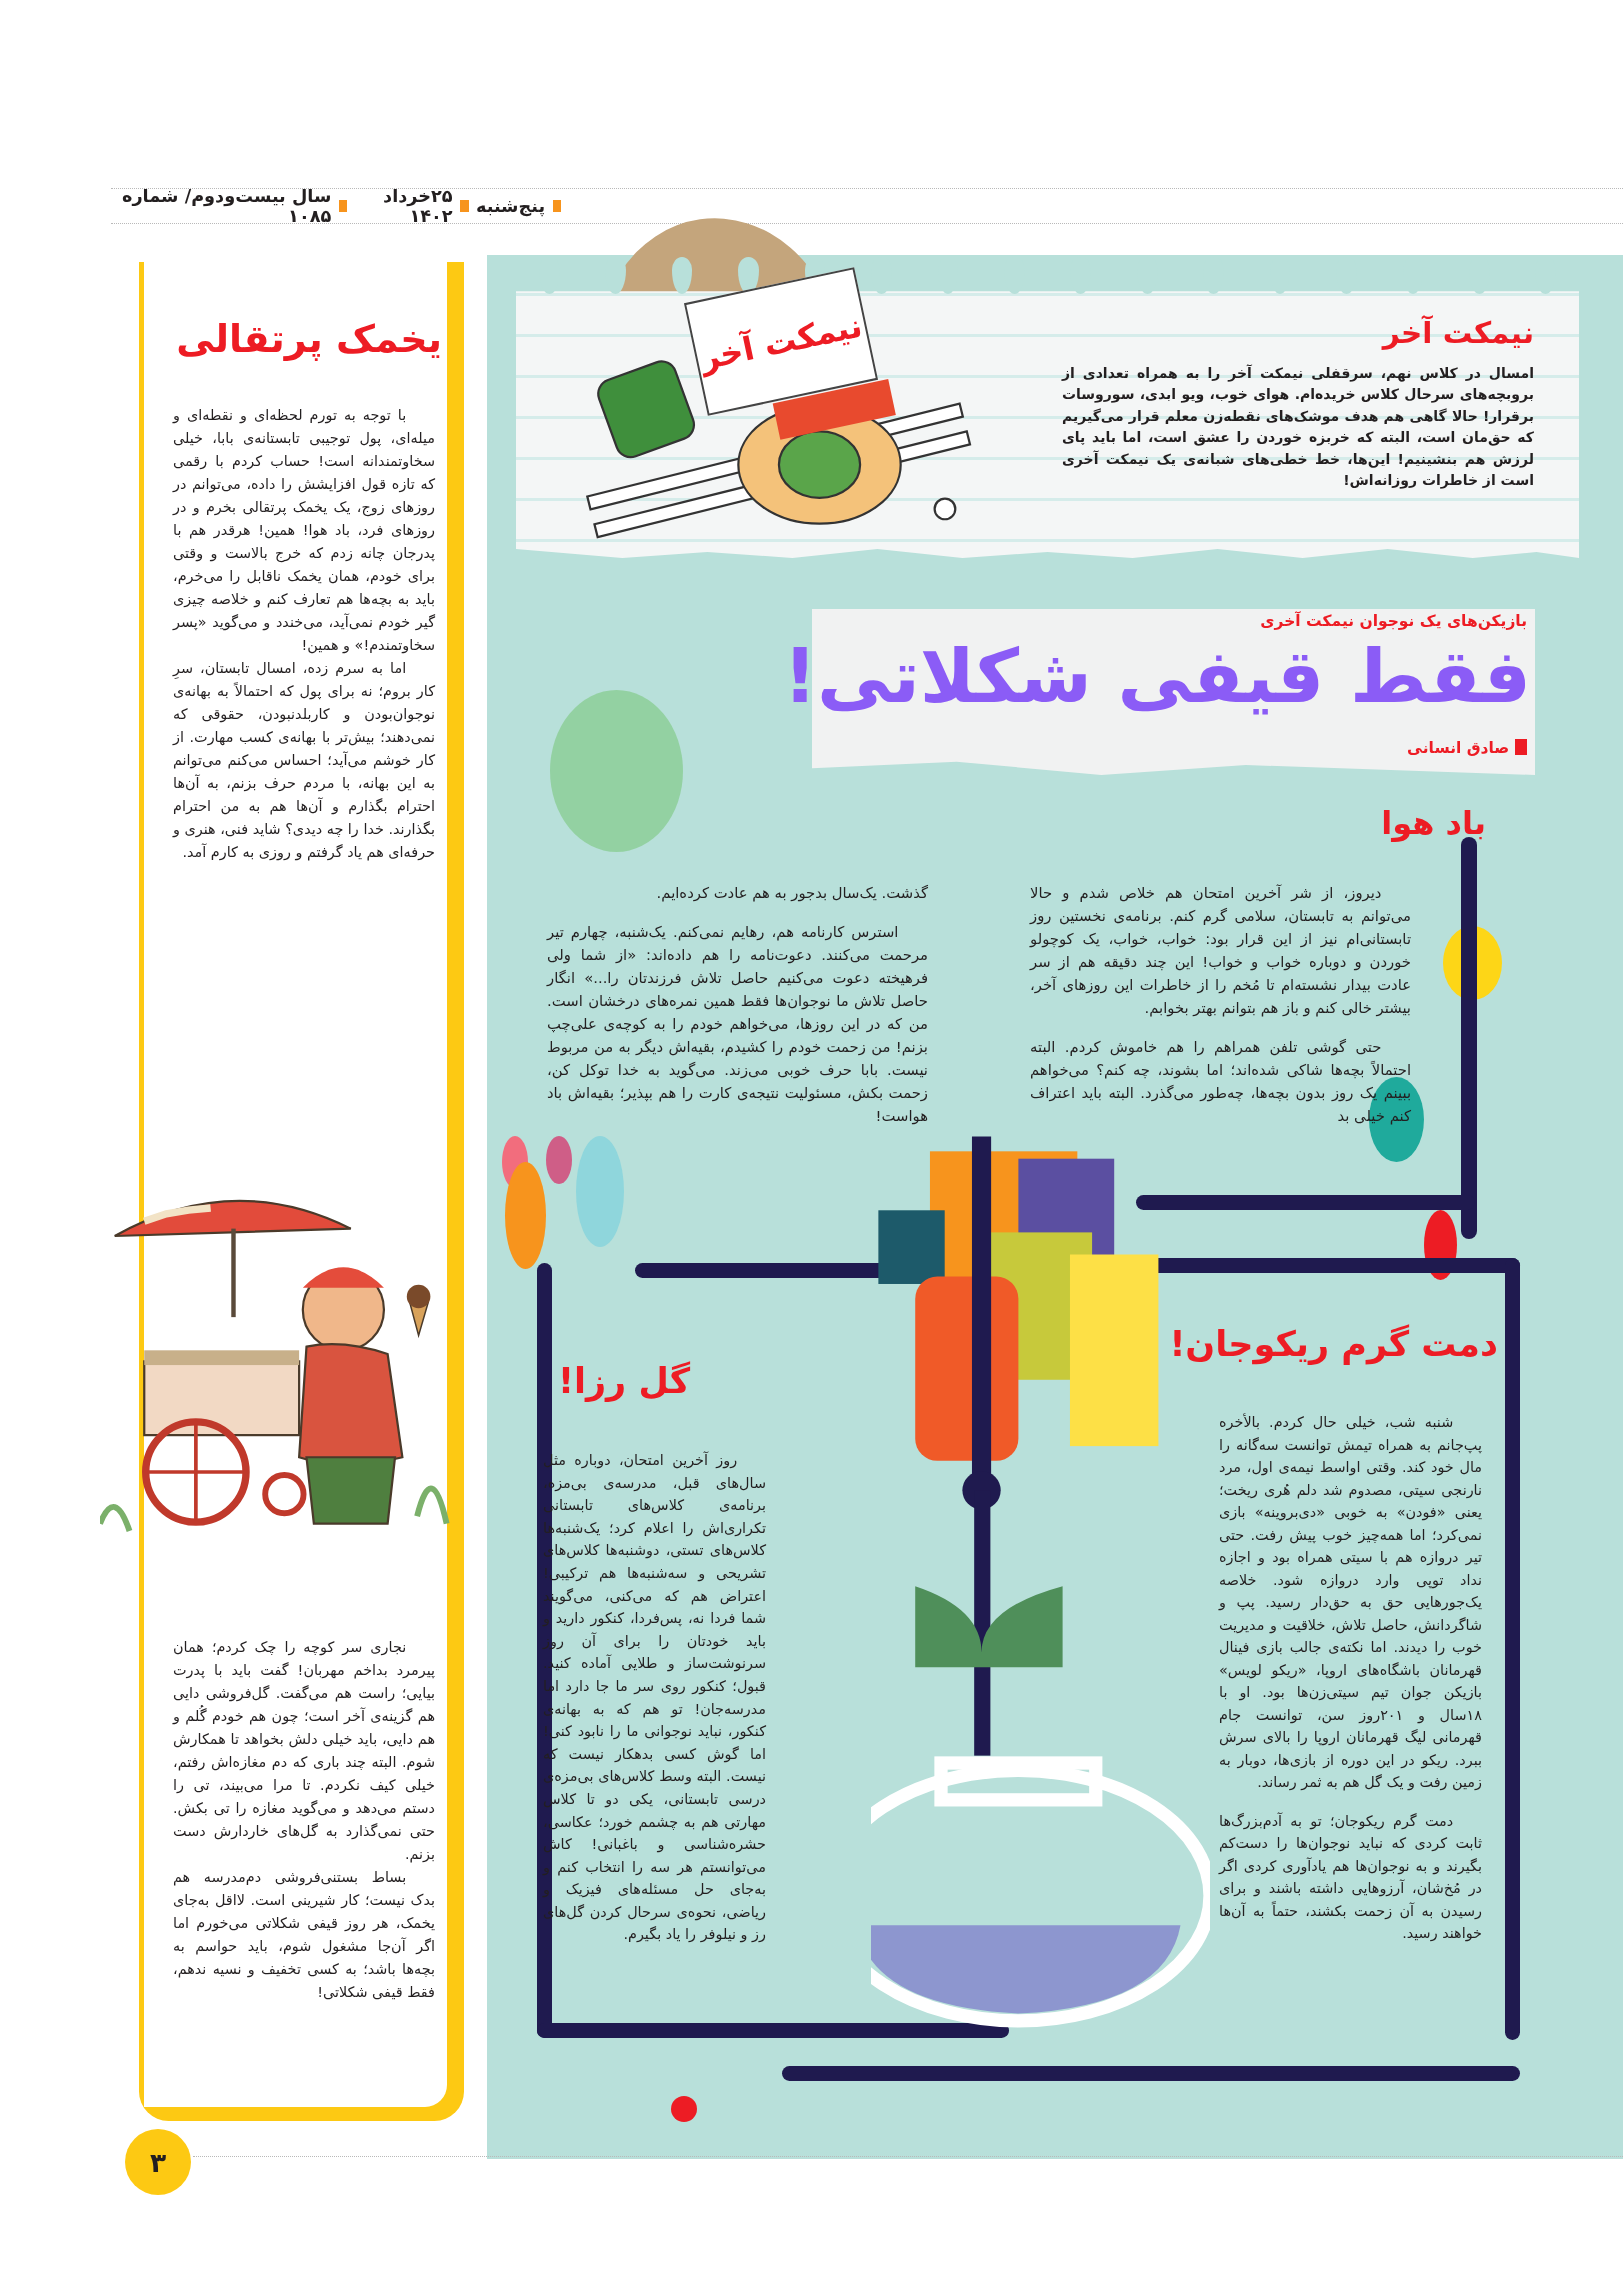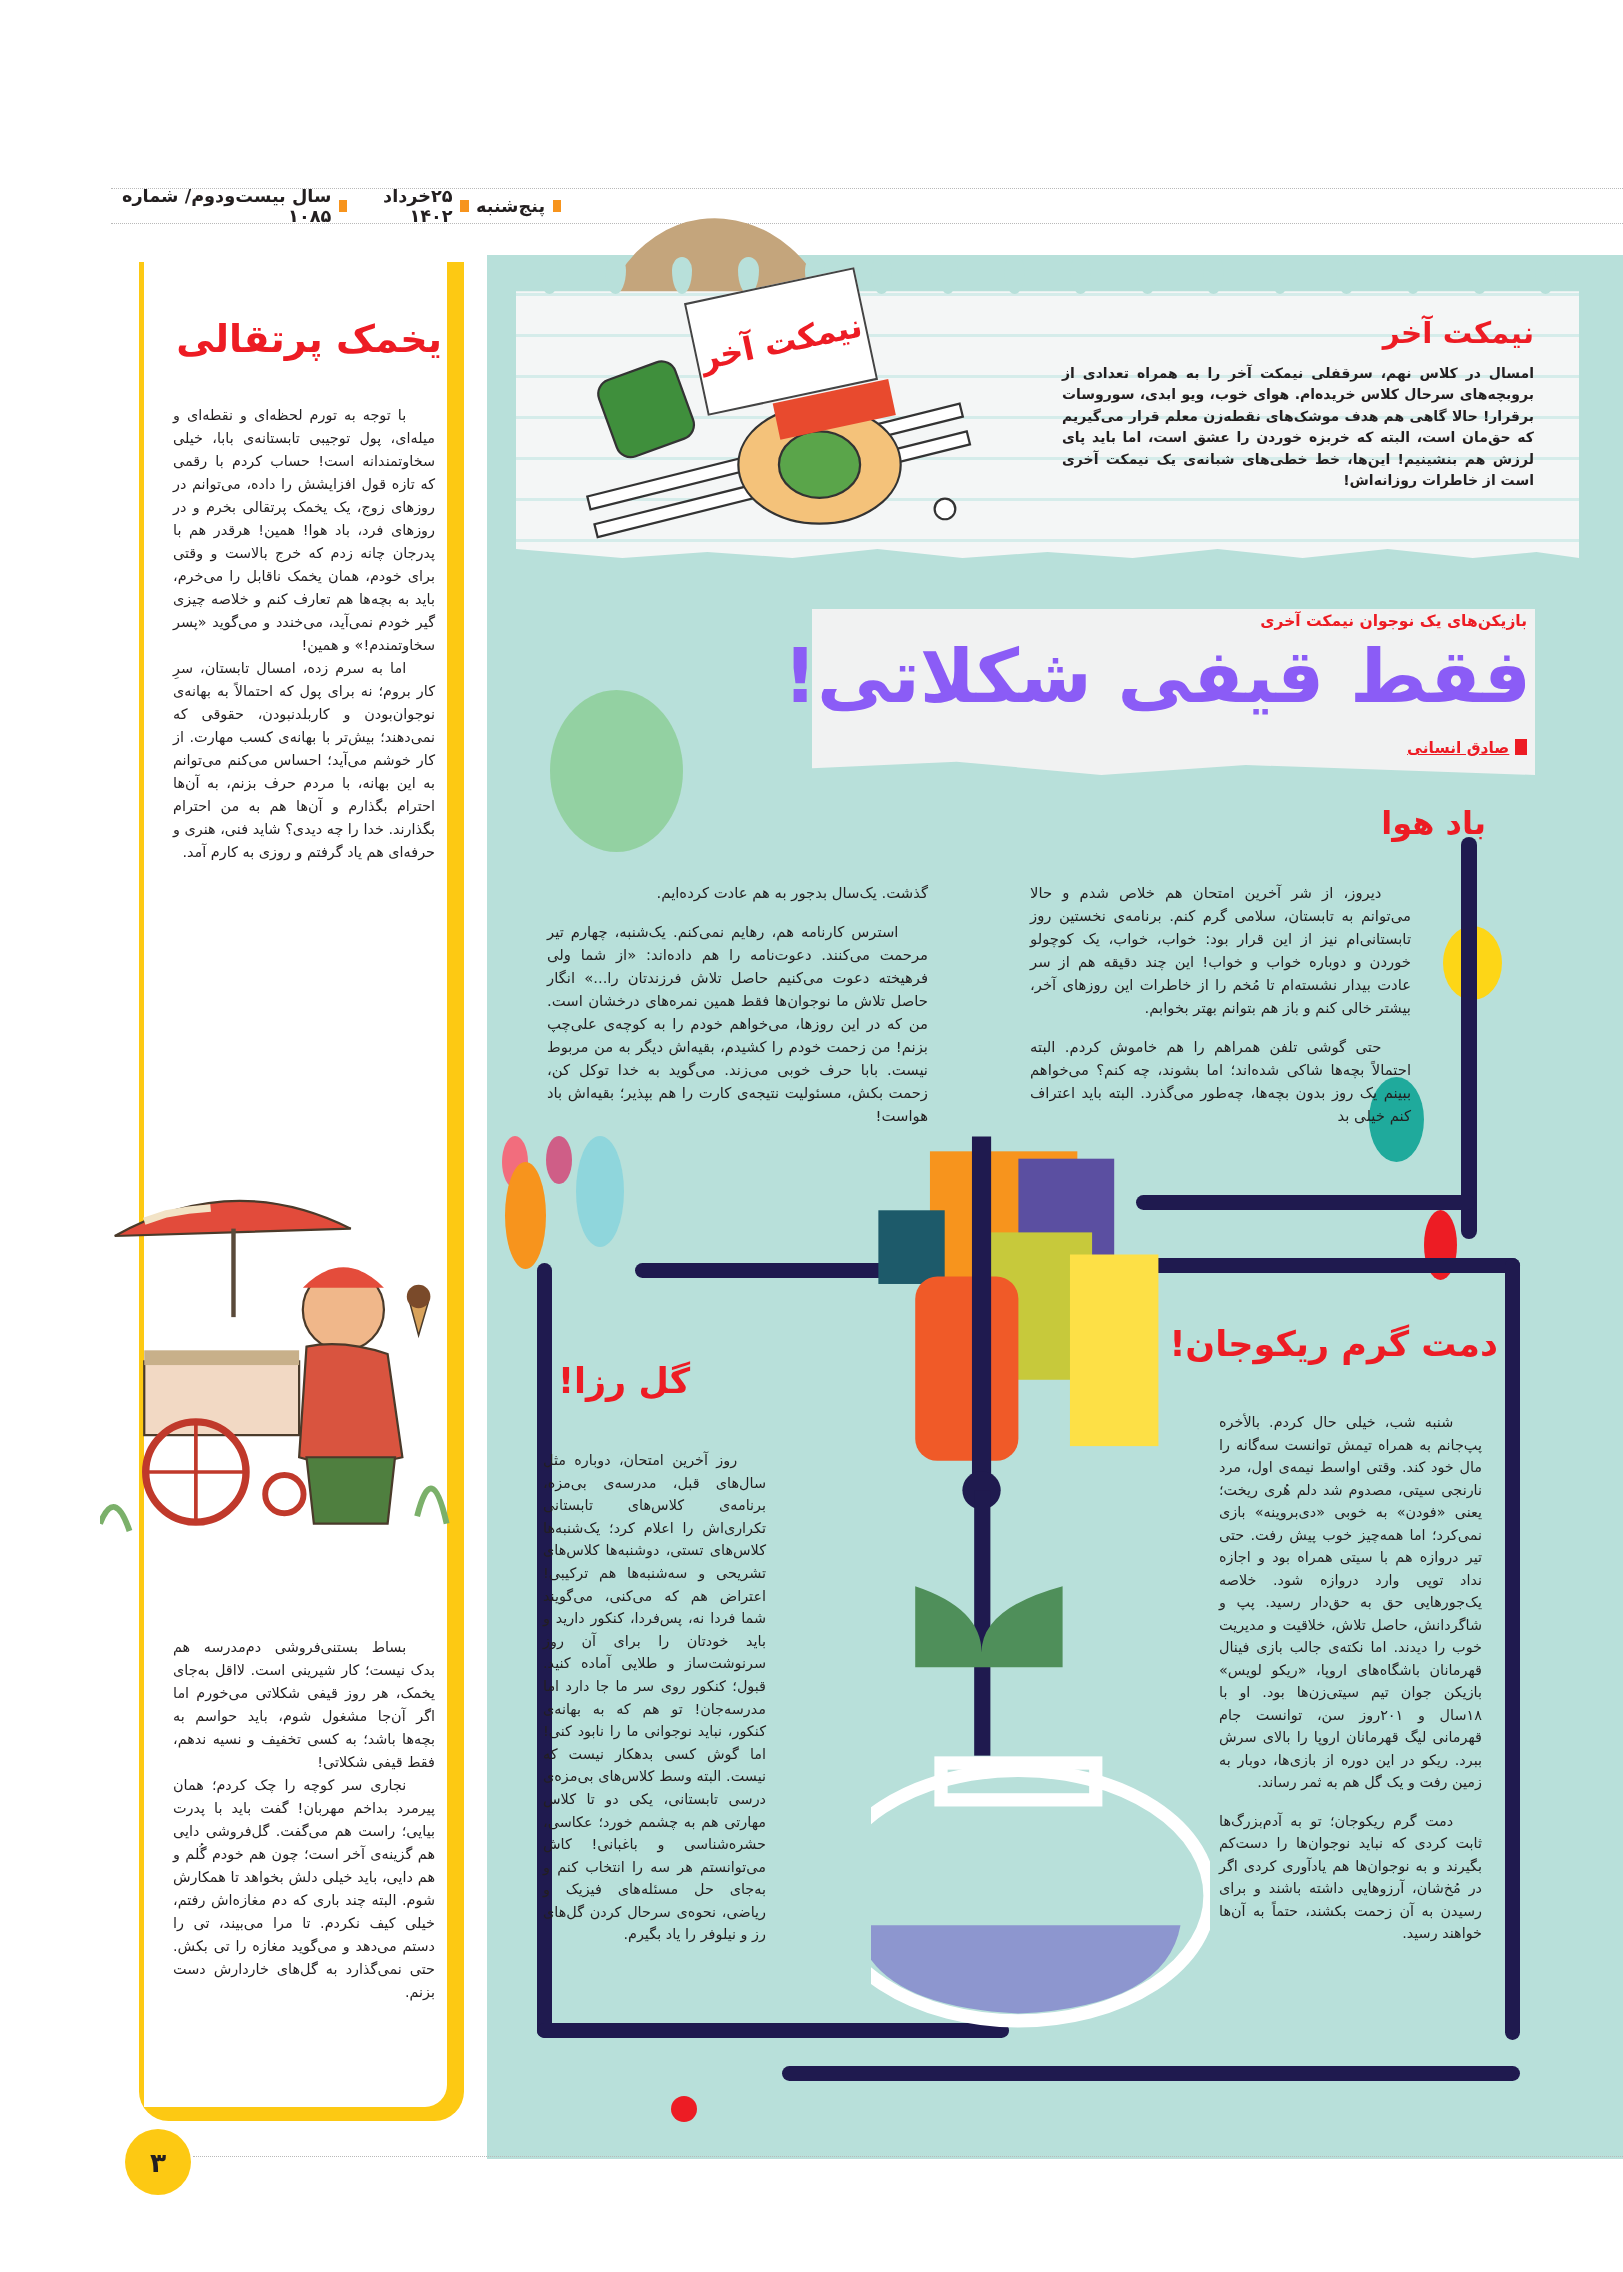--- a/index.html
+++ b/index.html
@@ -31,21 +31,21 @@
     display:flex; align-items:center; justify-content:center; font-size:32px; font-weight:bold; color:#ed1c24; }
 
   .box-title { position:absolute; right:89px; top:316px; font-size:29.5px; font-weight:bold; color:#ed1c24; }
   .box-text { position:absolute; right:89px; top:363px; width:472px; font-size:14px; line-height:21.4px; font-weight:bold; text-align:justify; }
 
   
   .headline-paper { position:absolute; left:812px; top:609px; width:723px; height:166px; background:#f1f2f2;
     clip-path:polygon(0 0,100% 0,100% 100%,60% 94%,40% 100%,20% 92%,0 96%); }
   .kicker { position:absolute; right:96px; top:612px; font-size:15.5px; font-weight:bold; color:#ed1c24; }
   .main-title { position:absolute; right:92px; top:633px; font-size:74px; font-weight:900; color:#8b5cf6; letter-spacing:-1.5px; }
-  .byline { position:absolute; right:96px; top:739px; font-size:15.5px; font-weight:bold; color:#ed1c24; display:flex; align-items:flex-start; gap:5.9px;text-decoration:underline; }
+  .byline { position:absolute; right:96px; top:739px; font-size:15.5px; font-weight:bold; color:#ed1c24; display:flex; align-items:flex-start; gap:5.9px; }
   .byline .sq { width:11.8px; height:16px; background:#ed1c24; display:inline-block; }
 
   .sec-title { position:absolute; font-weight:bold; color:#ed1c24; }
   .body-text { position:absolute; font-size:14.8px; line-height:23px; text-align:justify; }
   .body-text p { margin:16px; text-indent:2em; }
 
   
   .dot { position:absolute; border-radius:50%; }
   .navy { background:#1f1a4f; position:absolute; }
 
@@ -200,19 +200,19 @@
   <path d="M275 150 Q330 95 385 150 Z" fill="#e44c3b"></path>
   <path d="M280 230 Q330 220 390 240 L410 380 Q330 400 270 380 Z" fill="#d9543f" stroke="#4a3a2a" stroke-width="3"></path>
   <path d="M280 380 L400 380 L390 470 L290 470 Z" fill="#4f7f3f" stroke="#4a3a2a" stroke-width="3"></path>
   <polygon points="420,170 445,170 432,215" fill="#d8a25a" stroke="#4a3a2a" stroke-width="2"></polygon>
   <circle cx="432" cy="162" r="16" fill="#7a4a2a"></circle>
   <path d="M0 470 Q20 420 40 480" stroke="#7bb06a" stroke-width="8" fill="none"></path>
   <path d="M430 460 Q450 380 470 470" stroke="#7bb06a" stroke-width="8" fill="none"></path>
 </svg>
 
 <div class="side-text" style="top:1636px">
+  <p>نجاری سر کوچه را چک کردم؛ همان پیرمرد بداخم مهربان! گفت باید با پدرت بیایی؛ راست هم می‌گفت. گل‌فروشی دایی هم گزینه‌ی آخر است؛ چون هم خودم گُلم و هم دایی، باید خیلی دلش بخواهد تا همکارش شوم. البته چند باری که دم مغازه‌اش رفتم، خیلی کیف نکردم. تا مرا می‌بیند، تی را دستم می‌دهد و می‌گوید مغازه را تی بکش. حتی نمی‌گذارد به گل‌های خاردارش دست بزنم.</p>
   <p>بساط بستنی‌فروشی دم‌مدرسه هم بدک نیست؛ کار شیرینی است. لااقل به‌جای یخمک، هر روز قیفی شکلاتی می‌خورم اما اگر آن‌جا مشغول شوم، باید حواسم به بچه‌ها باشد؛ به کسی تخفیف و نسیه ندهم، فقط قیفی شکلاتی!</p>
-  <p>نجاری سر کوچه را چک کردم؛ همان پیرمرد بداخم مهربان! گفت باید با پدرت بیایی؛ راست هم می‌گفت. گل‌فروشی دایی هم گزینه‌ی آخر است؛ چون هم خودم گُلم و هم دایی، باید خیلی دلش بخواهد تا همکارش شوم. البته چند باری که دم مغازه‌اش رفتم، خیلی کیف نکردم. تا مرا می‌بیند، تی را دستم می‌دهد و می‌گوید مغازه را تی بکش. حتی نمی‌گذارد به گل‌های خاردارش دست بزنم.</p>
 </div>
 
 <div class="footer-line"></div>
 <div class="page-num">۳</div>
 
 
 </body></html>

